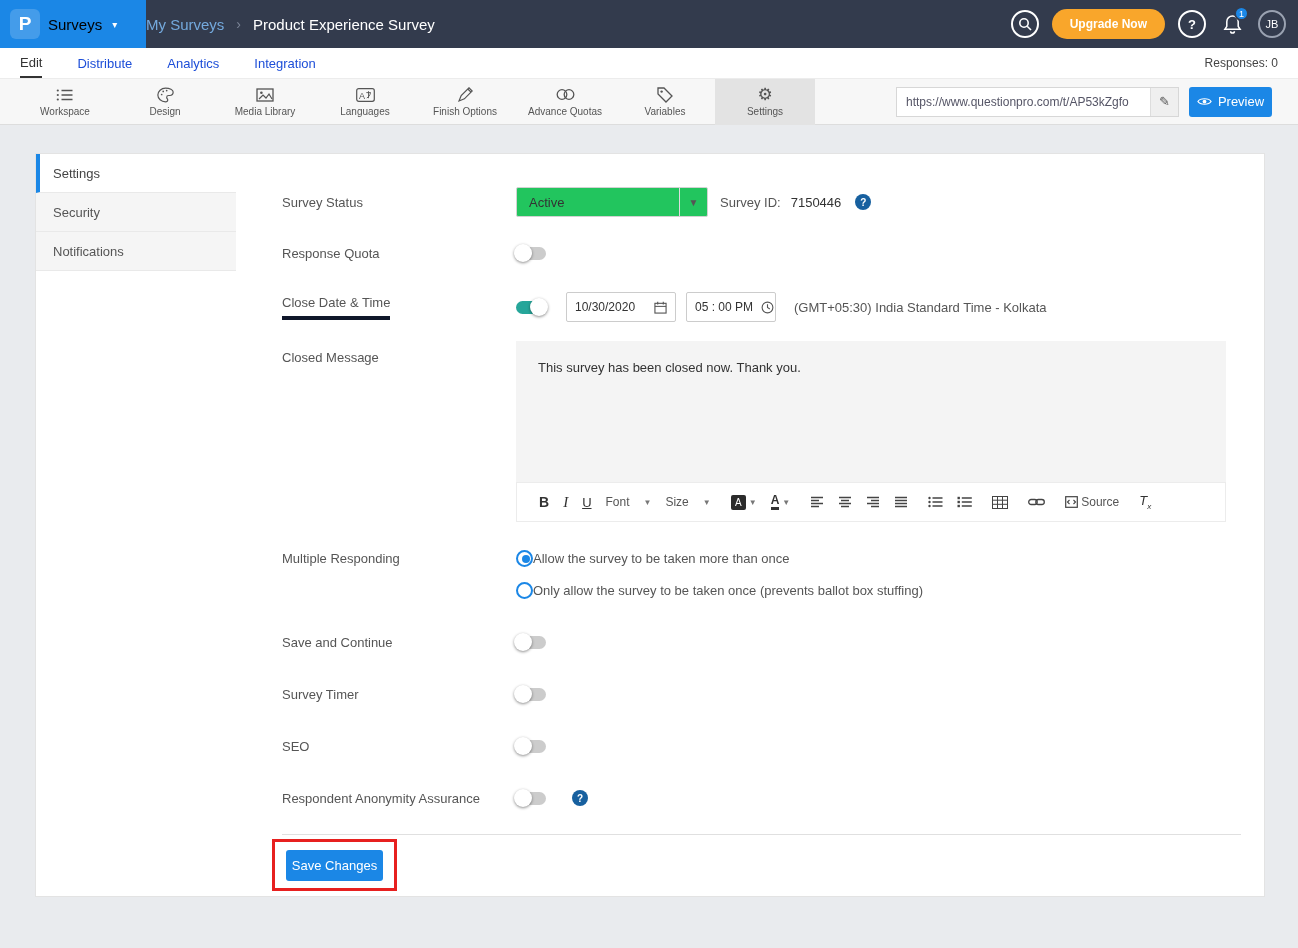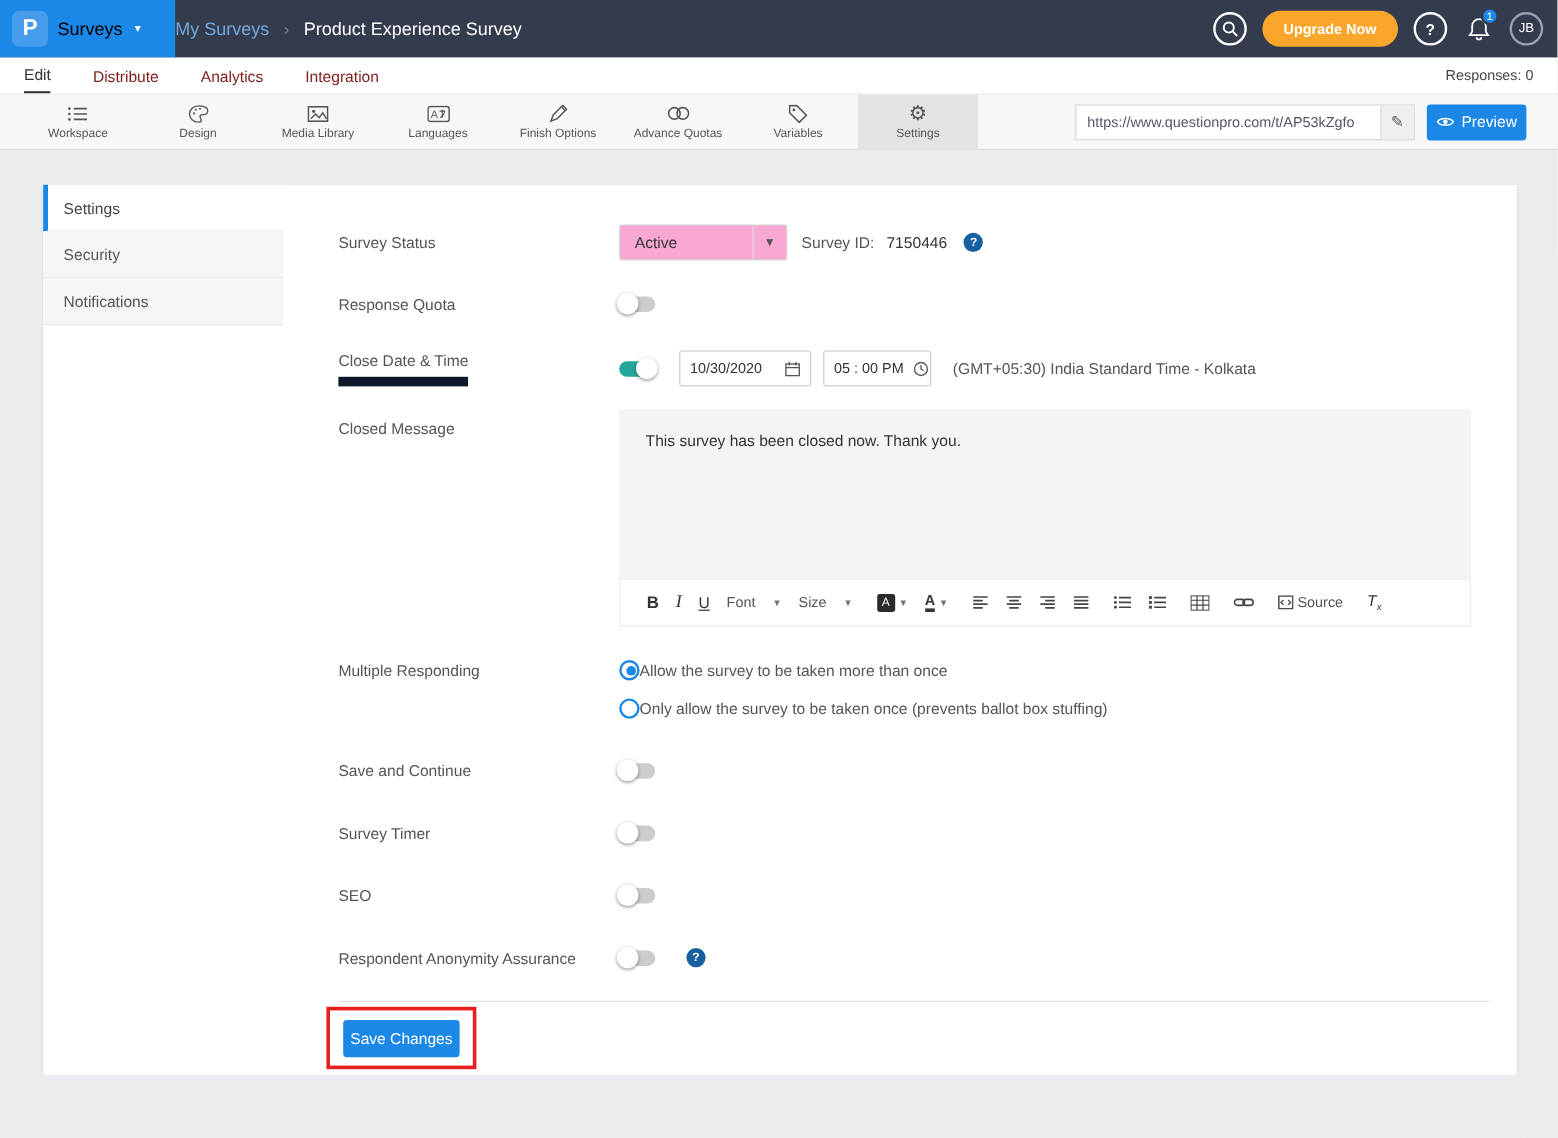--- a/index.html
+++ b/index.html
@@ -19,21 +19,21 @@
   .crumb-cur{color:#fff}
   .top-right{margin-left:auto;display:flex;align-items:center;gap:13px;padding-right:12px}
   .circ-btn{width:28px;height:28px;border:2px solid #fff;border-radius:50%;display:flex;align-items:center;justify-content:center;cursor:pointer;color:#fff;font-weight:bold;font-size:13px;flex:none}
   .upgrade-btn{background:#f9a62b;color:#fff;font-size:12px;font-weight:bold;border:none;border-radius:15px;padding:8px 18px;cursor:pointer}
   .bell-wrap{position:relative;cursor:pointer;width:26px;height:26px;display:flex;align-items:center;justify-content:center}
   .bell-badge{position:absolute;top:-5px;right:-4px;min-width:15px;height:15px;background:#1b87e6;border:2px solid #333b4d;border-radius:8px;color:#fff;font-size:9px;display:flex;align-items:center;justify-content:center}
   .avatar{width:28px;height:28px;border:2px solid #9aa2b1;border-radius:50%;color:#fff;font-size:11px;display:flex;align-items:center;justify-content:center;cursor:pointer}
 
   
   .navrow{position:absolute;top:48px;left:0;width:1298px;height:30px;background:#fff;display:flex;align-items:center;padding:0 20px;font-size:13px}
-  .nav-tab{margin-right:35px;color:#7f1d1d;cursor:pointer;height:30px;display:flex;align-items:center}
+  .nav-tab{margin-right:35px;color:#1d4ed8;cursor:pointer;height:30px;display:flex;align-items:center}
   .nav-tab.active{color:#333;border-bottom:2px solid #333;font-weight:normal}
   .responses{margin-left:auto;color:#444;font-size:12px}
 
   
   .toolrow{position:absolute;top:78px;left:0;width:1298px;height:47px;background:#f7f7f7;border-top:1px solid #ececec;border-bottom:1px solid #ddd;display:flex;align-items:center}
   .tool-strip{display:flex;margin-left:15px}
   .tool-item{width:100px;height:46px;display:flex;flex-direction:column;align-items:center;justify-content:center;gap:3px;color:#555;font-size:10px;cursor:pointer}
   .tool-item.active{background:#e3e3e3}
   .tool-ico{height:17px;display:flex;align-items:center;justify-content:center}
   .gear-glyph{font-size:17px;line-height:17px;color:#555}
@@ -45,23 +45,23 @@
   
   .card{position:absolute;left:35px;top:153px;width:1230px;height:744px;background:#fff;border:1px solid #e3e3e3}
   .side{position:absolute;left:0;top:0;width:200px}
   .side-item{height:39px;display:flex;align-items:center;padding-left:17px;font-size:13px;color:#555;background:#f5f5f5;border-bottom:1px solid #e9e9e9;cursor:pointer}
   .side-item.active{background:#fff;border-left:4px solid #1b87e6;padding-left:13px;color:#444}
 
   
   .form{position:absolute;left:246px;top:0;width:960px;height:744px}
   .row{position:absolute;left:0;width:100%;height:30px;display:flex;align-items:center}
   .lbl{width:234px;flex:none;font-size:13px;color:#555}
-  .lbl .red-underline{display:inline-block;padding-bottom:6px;border-bottom:8px solid #0f172a}
-
-  .selectbox{width:140px;height:30px;background:#f9a8d4;border:1px solid #d2d2d2;border-radius:2px;display:flex;align-items:center;cursor:pointer}
+  .lbl .red-underline{display:inline-block;padding-bottom:6px;border-bottom:4px solid #0f172a}
+
+  .selectbox{width:192px;height:30px;background:#22c55e;border:1px solid #d2d2d2;border-radius:2px;display:flex;align-items:center;cursor:pointer}
   .selectbox .sel-val{flex:1;padding-left:12px;font-size:13px;color:#333}
   .selectbox .sel-chev{width:28px;border-left:1px solid #ddd;height:100%;display:flex;align-items:center;justify-content:center;color:#555;font-size:10px}
   .idlabel{margin-left:12px;font-size:13px;color:#555}
   .idval{margin-left:10px;font-size:13px;color:#333}
   .help-circ{width:16px;height:16px;border-radius:50%;background:#17609f;color:#fff;font-size:10px;font-weight:bold;display:flex;align-items:center;justify-content:center;margin-left:14px;cursor:pointer;flex:none}
 
   .toggle{width:30px;height:13px;border-radius:8px;background:#ccc;position:relative;cursor:pointer;flex:none}
   .toggle .knob{position:absolute;width:18px;height:18px;border-radius:50%;background:#fff;box-shadow:0 1px 3px rgba(0,0,0,.45);top:-3px;left:-2px}
   .toggle.on{background:#26a69a}
   .toggle.on .knob{left:auto;right:-2px}

